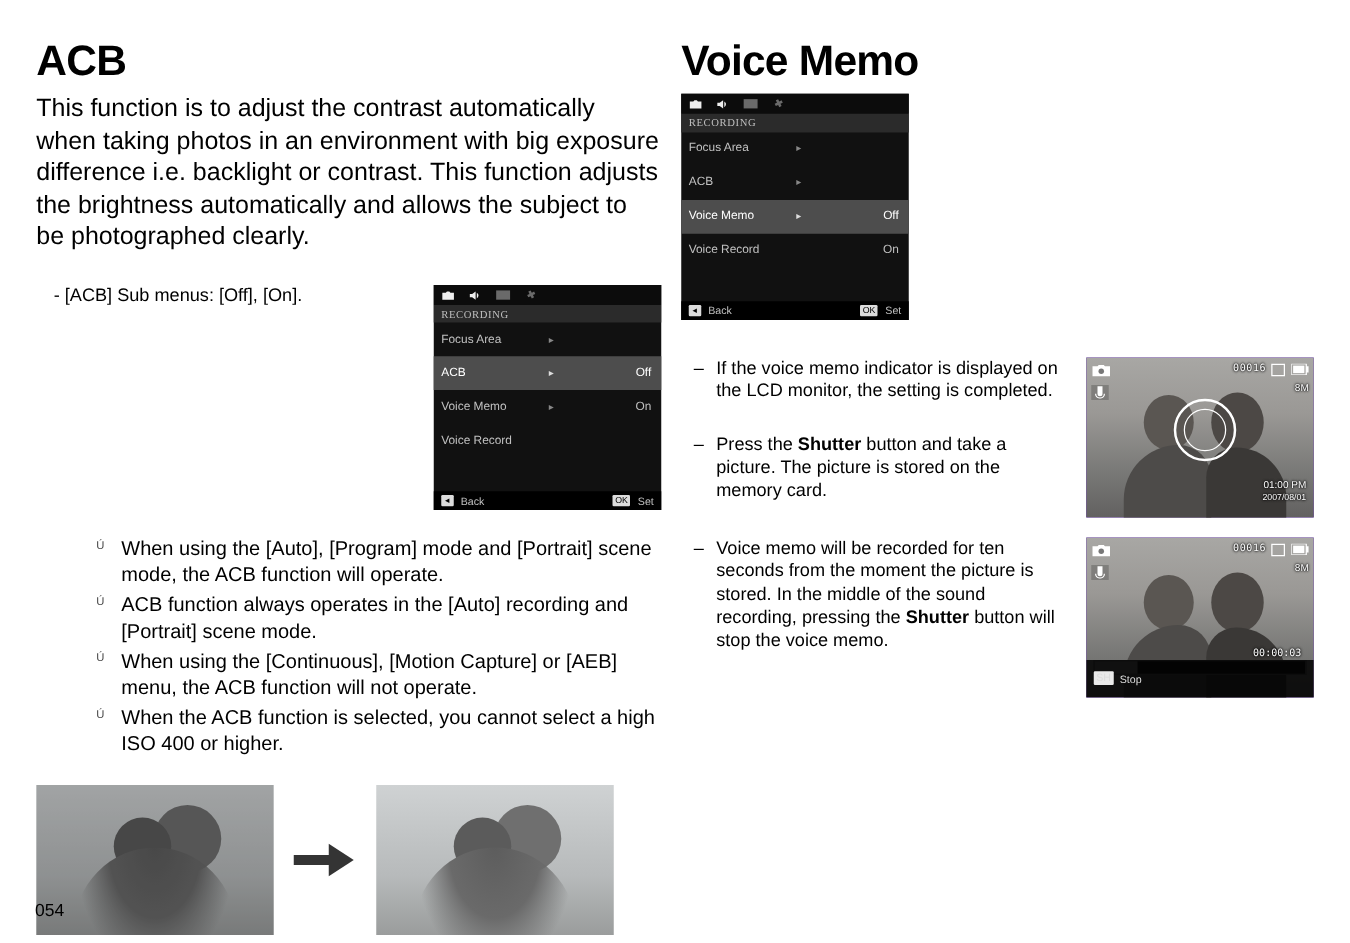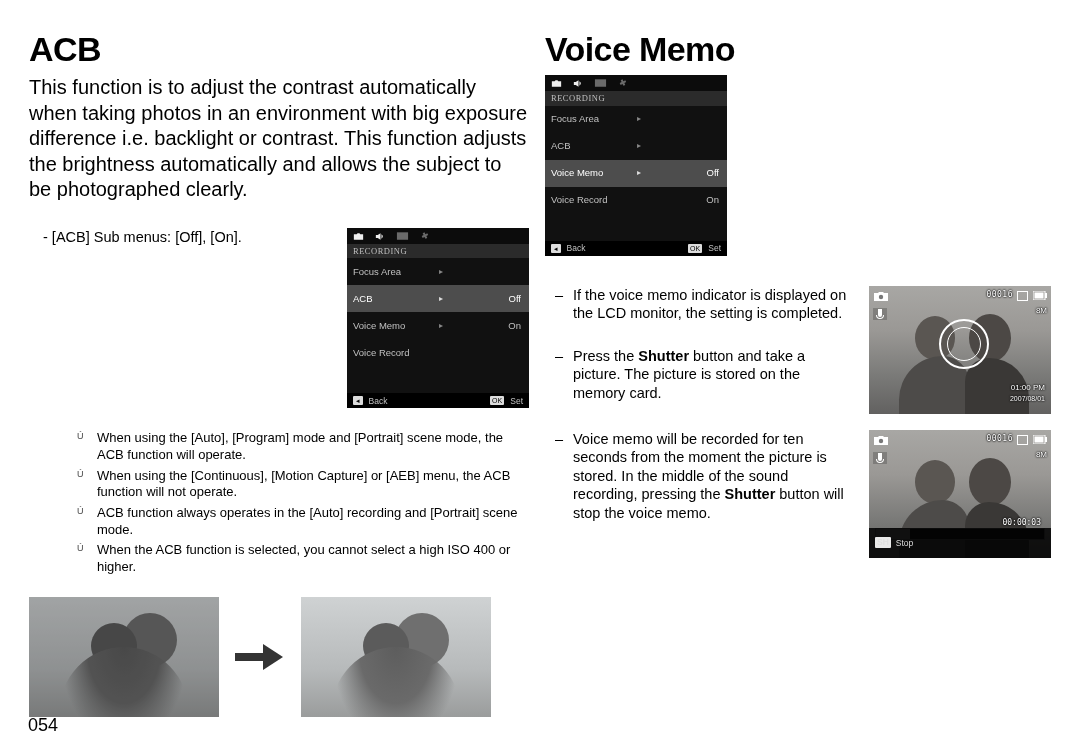--- a/index.html
+++ b/index.html
@@ -45,21 +45,21 @@
     margin-bottom: 18px;
   }
   .submenu-text {
     font-size: 14.5px;
     padding-left: 28px;
     text-indent: -14px;
     line-height: 1.25;
     flex: 1;
   }
   .notes {
-    font-size: 13px;
+    font-size: 16px;
     line-height: 1.28;
     margin: 0 0 14px 0;
   }
   .notes li {
     list-style: none;
     padding-left: 28px;
     position: relative;
     margin: 4px 0;
   }
   .notes li::before {
@@ -136,21 +136,21 @@
     left: 28px;
     top: -1px;
     border-left: 20px solid #343434;
     border-top: 13px solid transparent;
     border-bottom: 13px solid transparent;
   }
   .page-num {
     position: absolute;
     bottom: 18px;
     left: 28px;
-    font-size: 18px;
+    font-size: 14px;
   }
 
   
   .lcd {
     width: 182px;
     background: #111;
     border: 0;
     font-family: Arial, sans-serif;
     font-size: 9.5px;
     color: #c1c1c1;
@@ -388,22 +388,22 @@
           <span>Back</span>
           <span style="flex:1"></span>
           <span class="kbd">OK</span>
           <span>Set</span>
         </div>
       </div>
     </div>
 
     <ul class="notes">
       <li>When using the [Auto], [Program] mode and [Portrait] scene mode, the ACB function will operate.</li>
+      <li>ACB function always operates in the [Auto] recording and [Portrait] scene mode.</li>
       <li>When using the [Continuous], [Motion Capture] or [AEB] menu, the ACB function will not operate.</li>
-      <li>ACB function always operates in the [Auto] recording and [Portrait] scene mode.</li>
       <li>When the ACB function is selected, you cannot select a high ISO 400 or higher.</li>
     </ul>
 
     <div class="sample-images">
       <div class="photo dim">
           <div class="couple"></div>
         </div>
       <div class="arrow"></div>
       <div class="photo">
           <div class="couple"></div>

